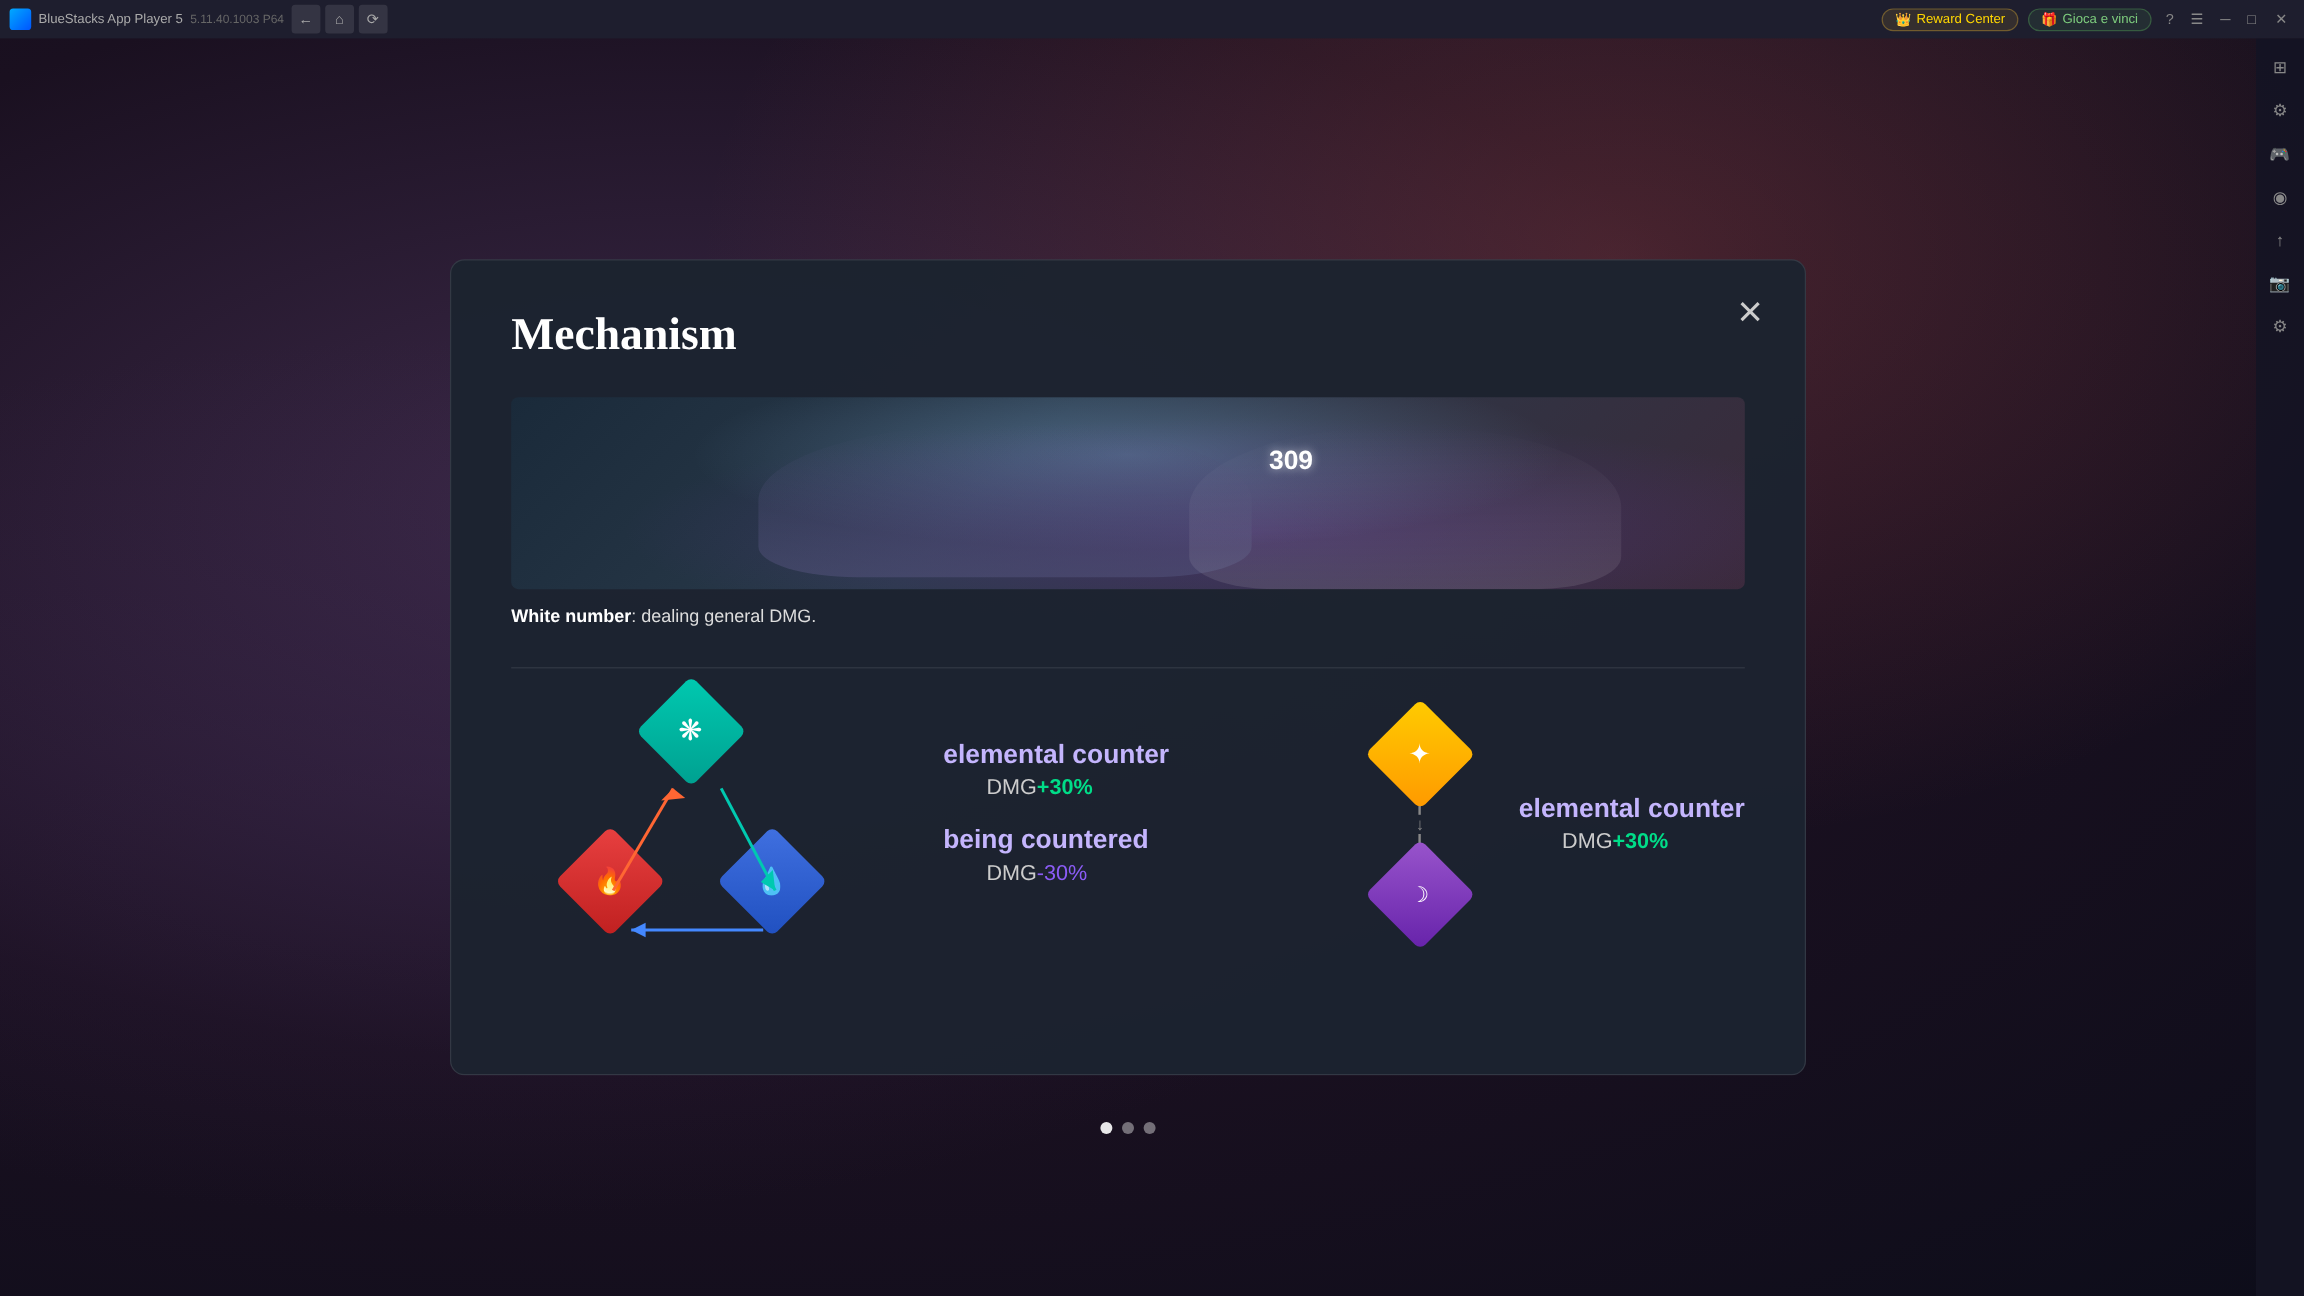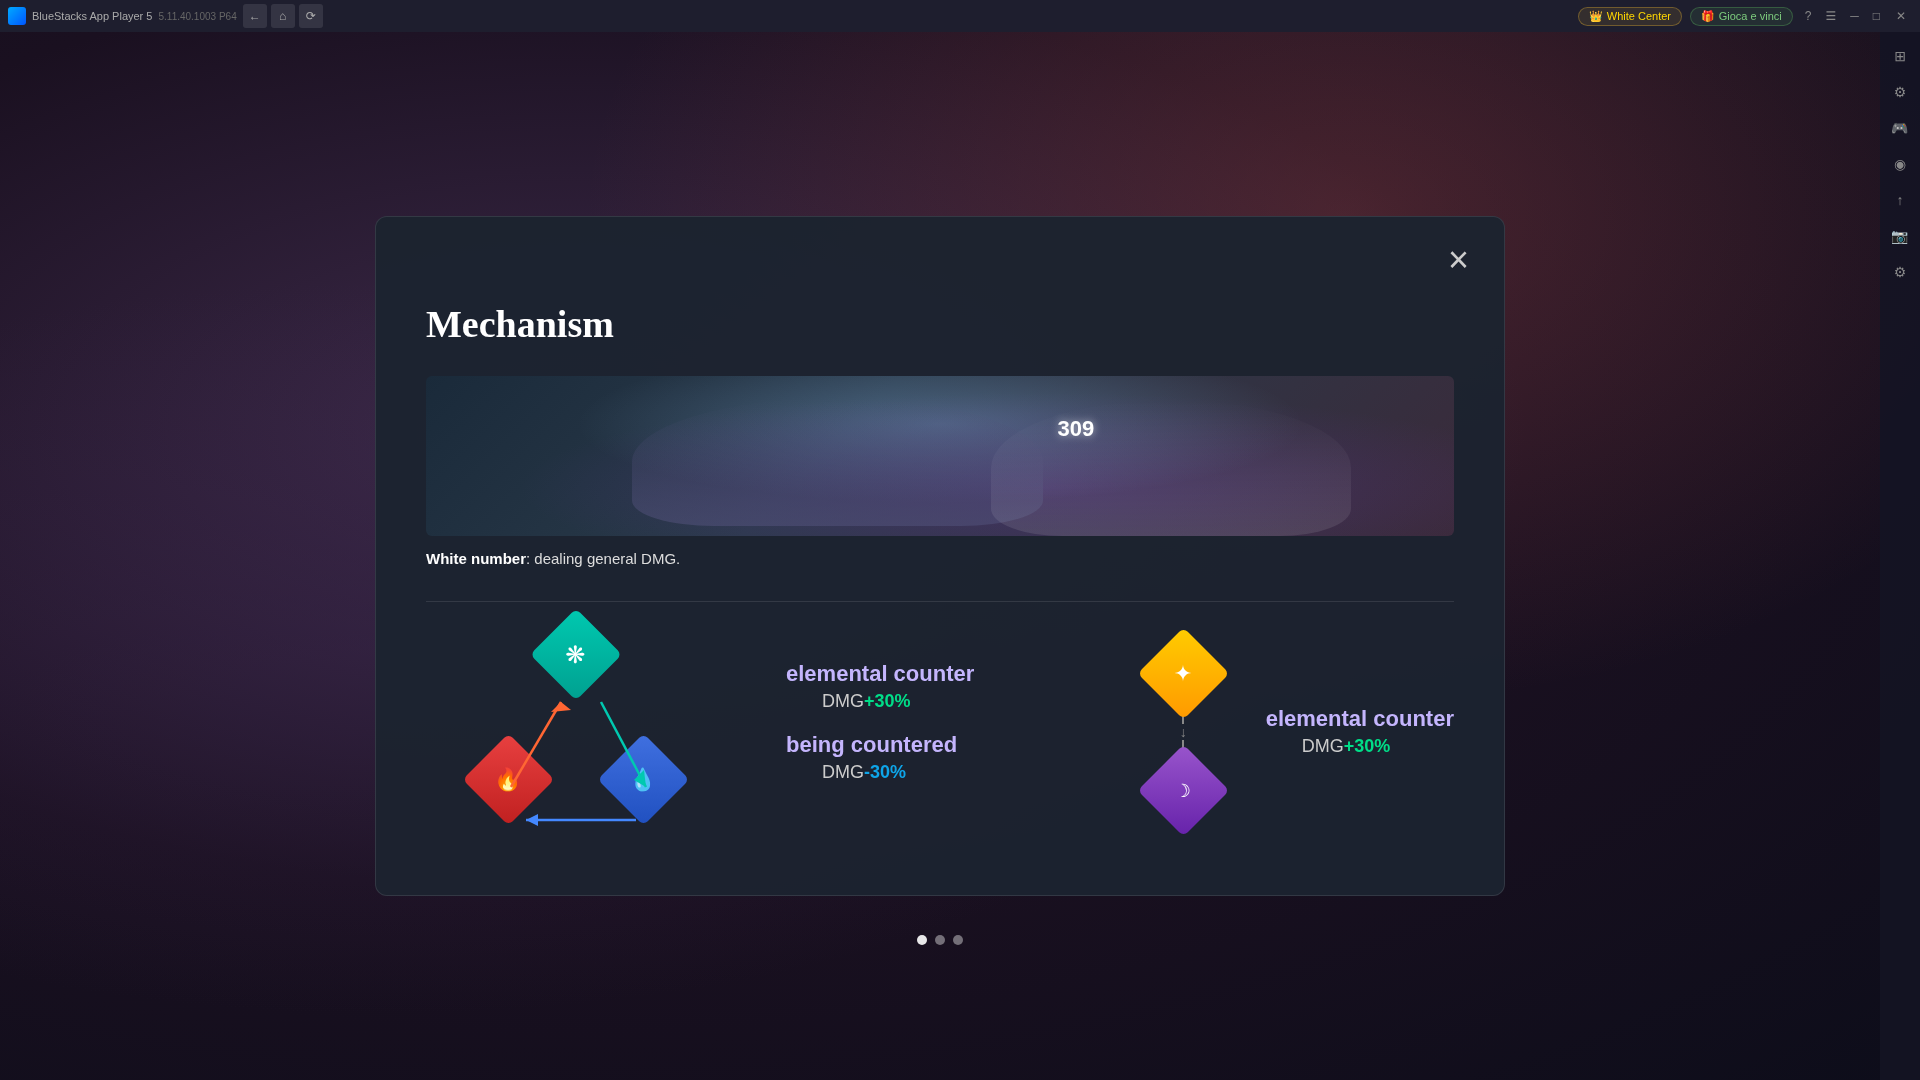--- a/index.html
+++ b/index.html
@@ -181,21 +181,20 @@
       padding: 40px 50px 50px;
       border: 1px solid rgba(255,255,255,0.1);
     }
 
     .modal-title {
       font-size: 38px;
       font-weight: bold;
       color: #ffffff;
       margin-bottom: 30px;
       font-family: Georgia, serif;
-      margin-top: 45px;
     }
 
     .modal-close {
       position: absolute;
       top: 25px;
       right: 35px;
       font-size: 36px;
       color: #cccccc;
       cursor: pointer;
       line-height: 1;
@@ -397,22 +396,22 @@
       color: #cccccc;
       margin-left: 36px;
     }
 
     .counter-dmg .plus {
       color: #00dd88;
       font-weight: bold;
     }
 
     .counter-dmg .minus {
-      color: #0ea5e9;
-      font-weight: bold;
+      color: #8b5cf6;
+      font-weight: normal;
     }
 
     
     .elemental-right {
       display: flex;
       flex-direction: column;
       align-items: center;
       gap: 8px;
       margin-left: 20px;
     }
@@ -473,21 +472,21 @@
     <span class="titlebar-title" style="color:#666; font-size:10px;">5.11.40.1003 P64</span>
     <div class="titlebar-nav">
       <div class="titlebar-nav-btn">←</div>
       <div class="titlebar-nav-btn">⌂</div>
       <div class="titlebar-nav-btn">⟳</div>
     </div>
   </div>
   <div class="titlebar-right">
     <div class="reward-center">
       <span>👑</span>
-      <span>White Center</span>
+      <span>Reward Center</span>
     </div>
     <div class="gioca-btn">
       <span>🎁</span>
       <span>Gioca e vinci</span>
     </div>
     <div class="titlebar-icons">
       <span class="titlebar-icon">?</span>
       <span class="titlebar-icon">☰</span>
       <span class="titlebar-icon">─</span>
       <span class="titlebar-icon">□</span>

